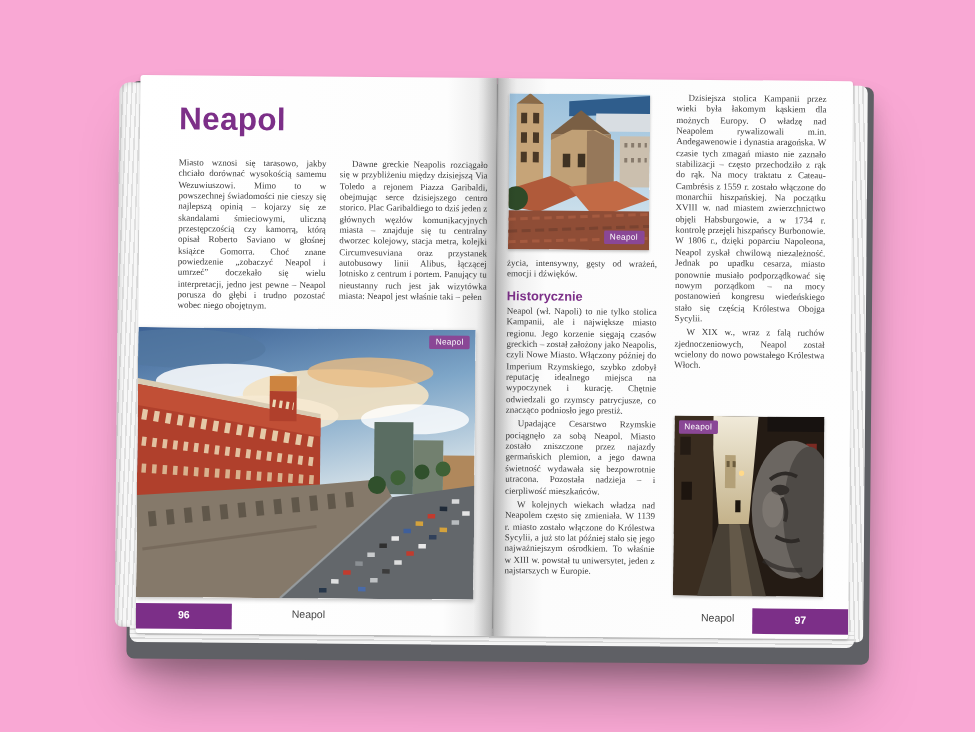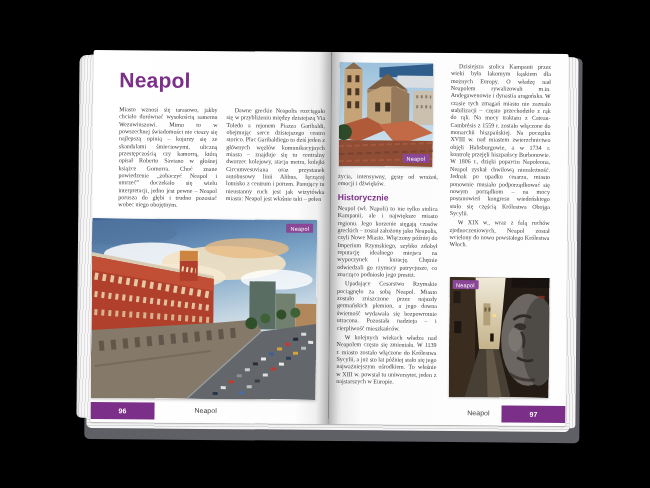--- a/index.html
+++ b/index.html
@@ -1,21 +1,21 @@
 <!DOCTYPE html>
 <html style="--accent: #7c2f88; --badge: #8a4796; --ink: #3b3b3b;"><head>
 <meta charset="utf-8">
 <style>
   :root{
     --accent:#7c2f88;
     --badge:#8a4796;
     --ink:#3b3b3b;
   }
   html,body{margin:0;padding:0;background:#ffffff;}
-  .scene{position:relative;width:650px;height:488px;background:#000000;overflow:hidden;
+  .scene{position:relative;width:650px;height:488px;background:#f9a8d4;overflow:hidden;
          font-family:"Liberation Serif",serif;color:var(--ink);}
   .book{position:absolute;left:78px;top:52px;width:497px;height:380px;transform:rotate(.5deg);}
   .cover{position:absolute;left:8px;top:4px;right:-6px;bottom:-9px;background:#5f6065;border-radius:5px;
          box-shadow:0 26px 38px -8px rgba(0,0,0,.35),0 8px 14px rgba(0,0,0,.18);}
   .stack-left{position:absolute;left:0;top:5px;width:16px;bottom:12px;border-radius:7px 0 0 5px;
          background:repeating-linear-gradient(92deg,#f7f7f7 0 2px,#dfdfdf 2px 3px);box-shadow:inset 2px 0 3px rgba(0,0,0,.12);}
   .stack-right{position:absolute;right:-2px;top:3px;width:14px;bottom:6px;border-radius:0 5px 4px 0;
          background:repeating-linear-gradient(88deg,#f6f6f6 0 2px,#dcdcdc 2px 3px);}
   .stack-bottom{position:absolute;left:10px;right:4px;bottom:2px;height:11px;border-radius:0 0 5px 5px;
          background:repeating-linear-gradient(180deg,#f5f5f5 0 2px,#d9d9d9 2px 3px);}

